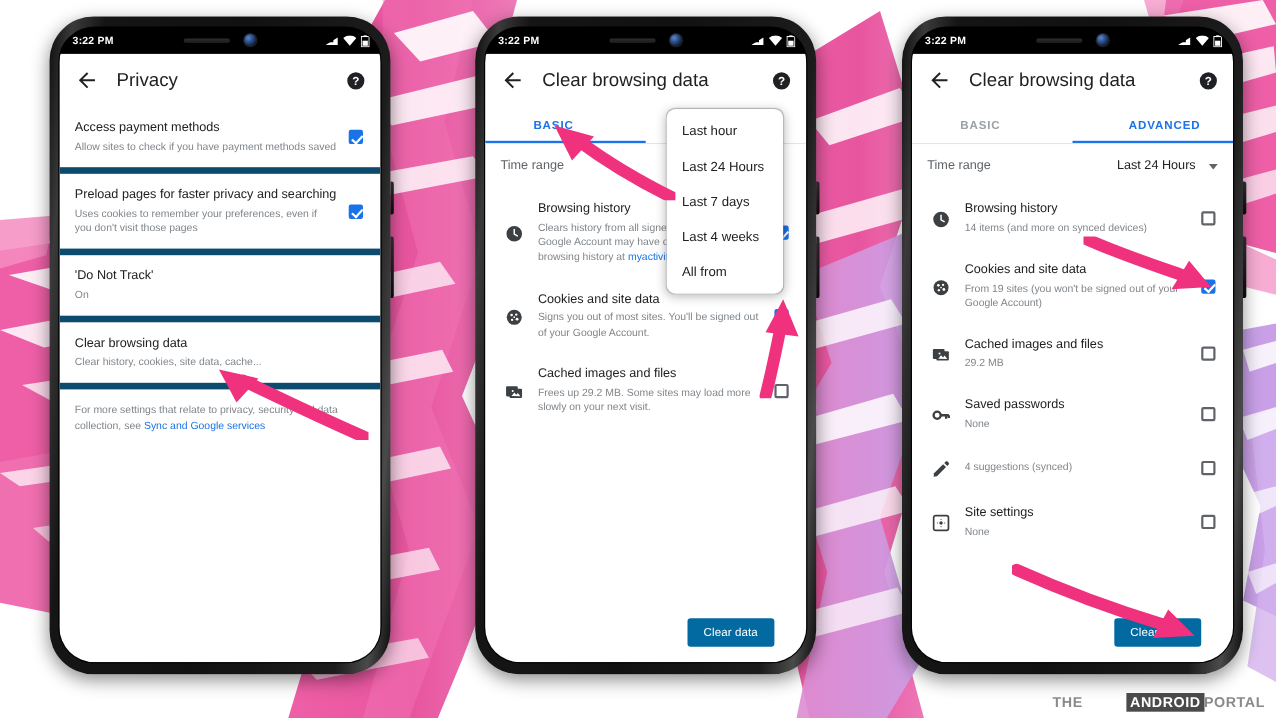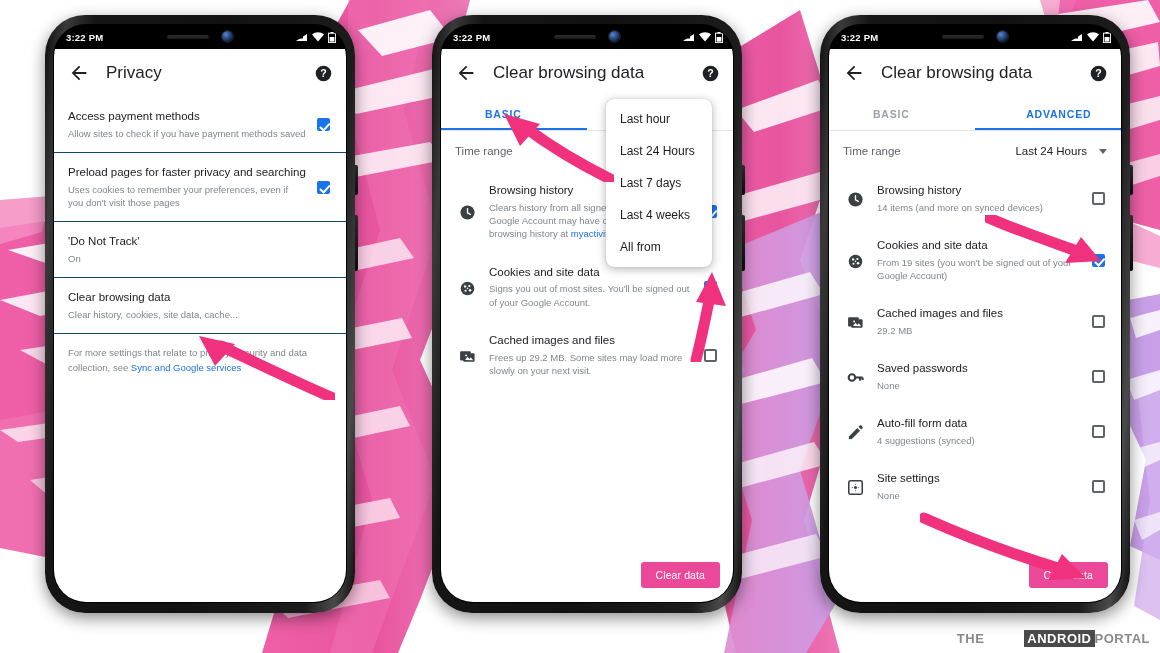--- a/index.html
+++ b/index.html
@@ -75,21 +75,21 @@
   .tab {
     flex:1; display:flex; align-items:center; justify-content:center;
     font-size:10.5px; font-weight:bold; letter-spacing:.8px; color:#9aa0a6;
     cursor:pointer;
   }
   .tab.active { color:#1a73e8; }
   .tab-underline { position:absolute; bottom:0; height:2px; background:#1a73e8; }
 
   
   .row { display:flex; padding:12px 14px; position:relative; }
-  .row.sep { border-bottom:1px solid #0c4a6e; }
+  .row.sep { border-bottom:6px solid #0c4a6e; }
   .row .rtext { flex:1 1 auto; padding-right:8px; min-width:0; }
   .row .rtitle { font-size:11.5px; color:#202124; line-height:1.35; }
   .row .rsub { font-size:9.5px; color:#80868b; line-height:1.42; margin-top:2px; }
   .row .rsub a { color:#1a73e8; text-decoration:none; }
   .row .ricon { flex:0 0 24px; width:24px; display:flex; align-items:center;
     justify-content:center; margin-right:10px; padding-top:2px; }
   .row .rcb { flex:0 0 18px; display:flex; align-items:center; justify-content:center; }
 
   .cb {
     width:13px; height:13px; border:2px solid #5f6368; border-radius:2px;
@@ -124,22 +124,22 @@
     box-shadow:0 2px 10px rgba(0,0,0,.30), 0 0 1px rgba(0,0,0,.25);
     z-index:30; padding:4px 0;
   }
   .dd-item {
     padding:9px 14px; font-size:12px; color:#202124; white-space:nowrap;
     cursor:pointer;
   }
 
   
   .cleardata {
-    position:absolute; right:13px; bottom:14px;
-    background:#ec4899; color:#fff; font-size:10.5px;
+    position:absolute; right:29px; bottom:14px;
+    background:#0369a1; color:#fff; font-size:10.5px;
     padding:7px 15px; border-radius:3px; border:none; cursor:pointer;
     letter-spacing:.1px;
   }
 
   
   .arrow { position:absolute; z-index:40; pointer-events:none; }
 
   
   .watermark {
     position:absolute; right:10px; bottom:6px; z-index:50;
@@ -562,21 +562,20 @@
       </div>
 
       <div class="row">
         <div class="ricon">
           <svg width="17" height="17" viewBox="0 0 24 24">
             <path d="M3 17.2 L14.6 5.6 L18.4 9.4 L6.8 21 L2.4 21.6 Z" fill="#3c4043"></path>
             <path d="M16.2 4 L17.8 2.4 C18.6 1.6 19.8 1.6 20.6 2.4 L21.6 3.4 C22.4 4.2 22.4 5.4 21.6 6.2 L20 7.8 Z" fill="#3c4043"></path>
           </svg>
         </div>
         <div class="rtext">
-          <div class="rtitle">Auto-fill form data</div>
           <div class="rsub">4 suggestions (synced)</div>
         </div>
         <div class="rcb">
             <div class="cb"></div>
           </div>
       </div>
 
       <div class="row">
         <div class="ricon">
           <svg width="17" height="17" viewBox="0 0 24 24">

